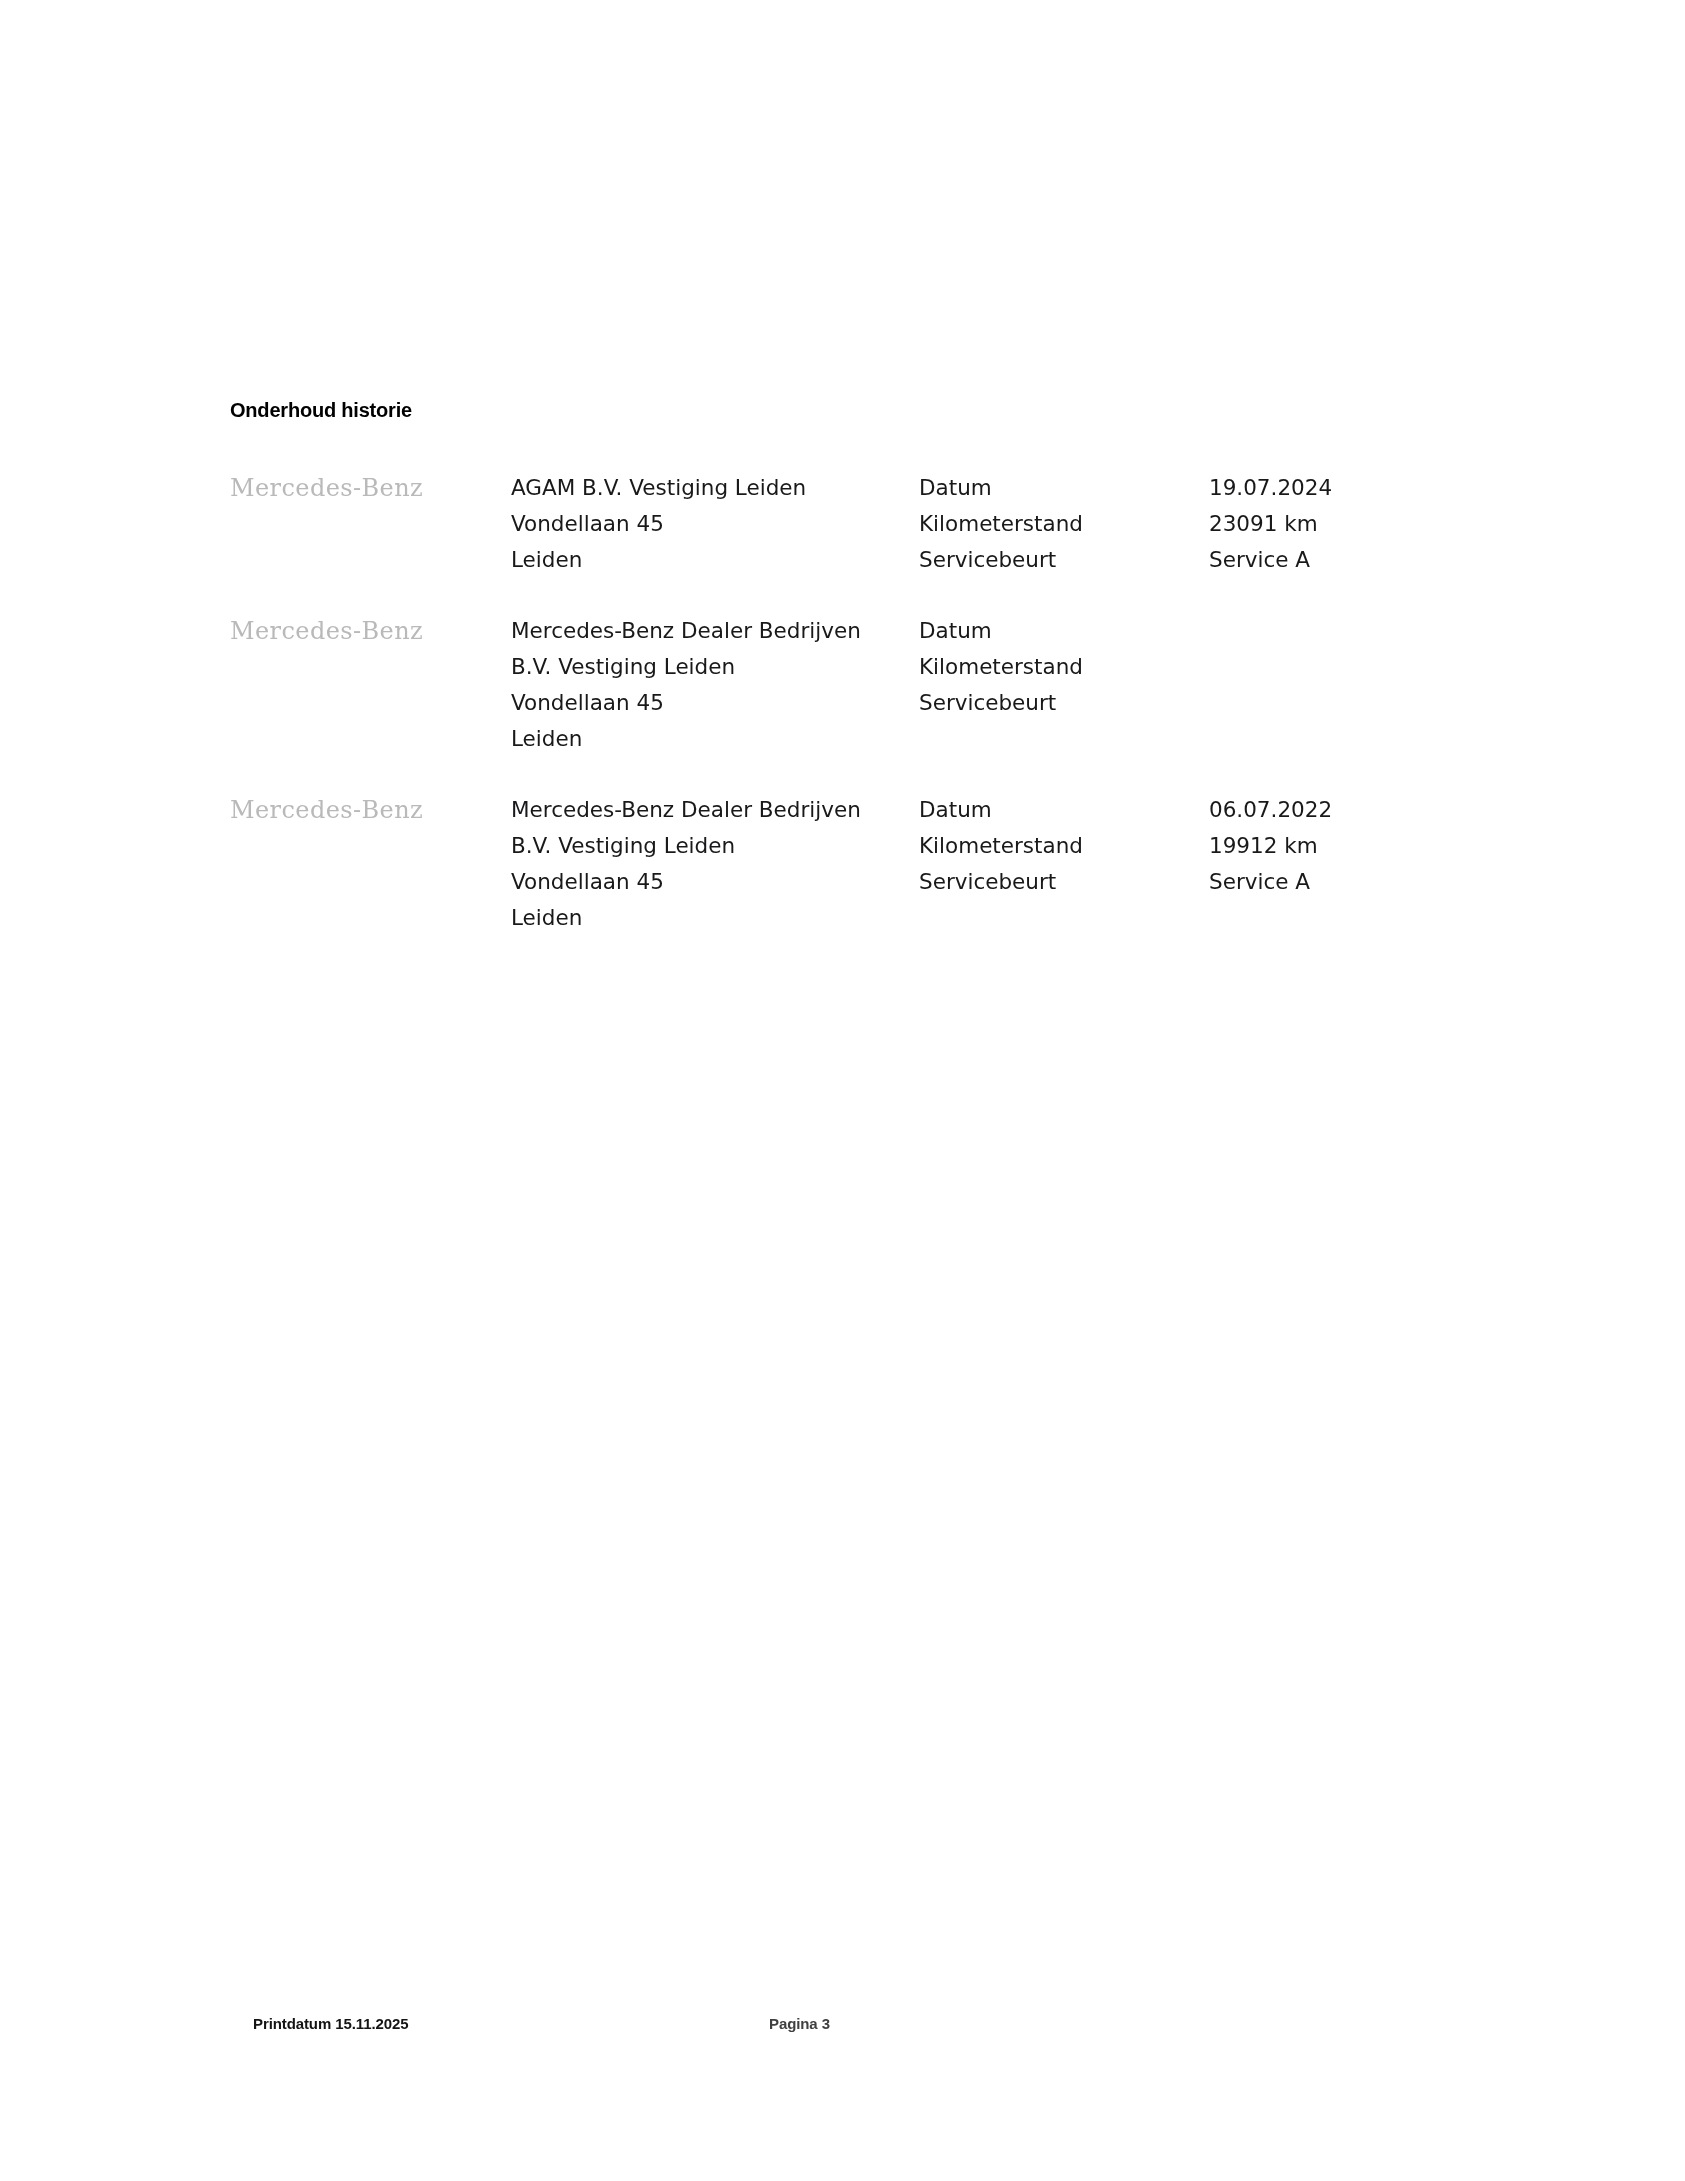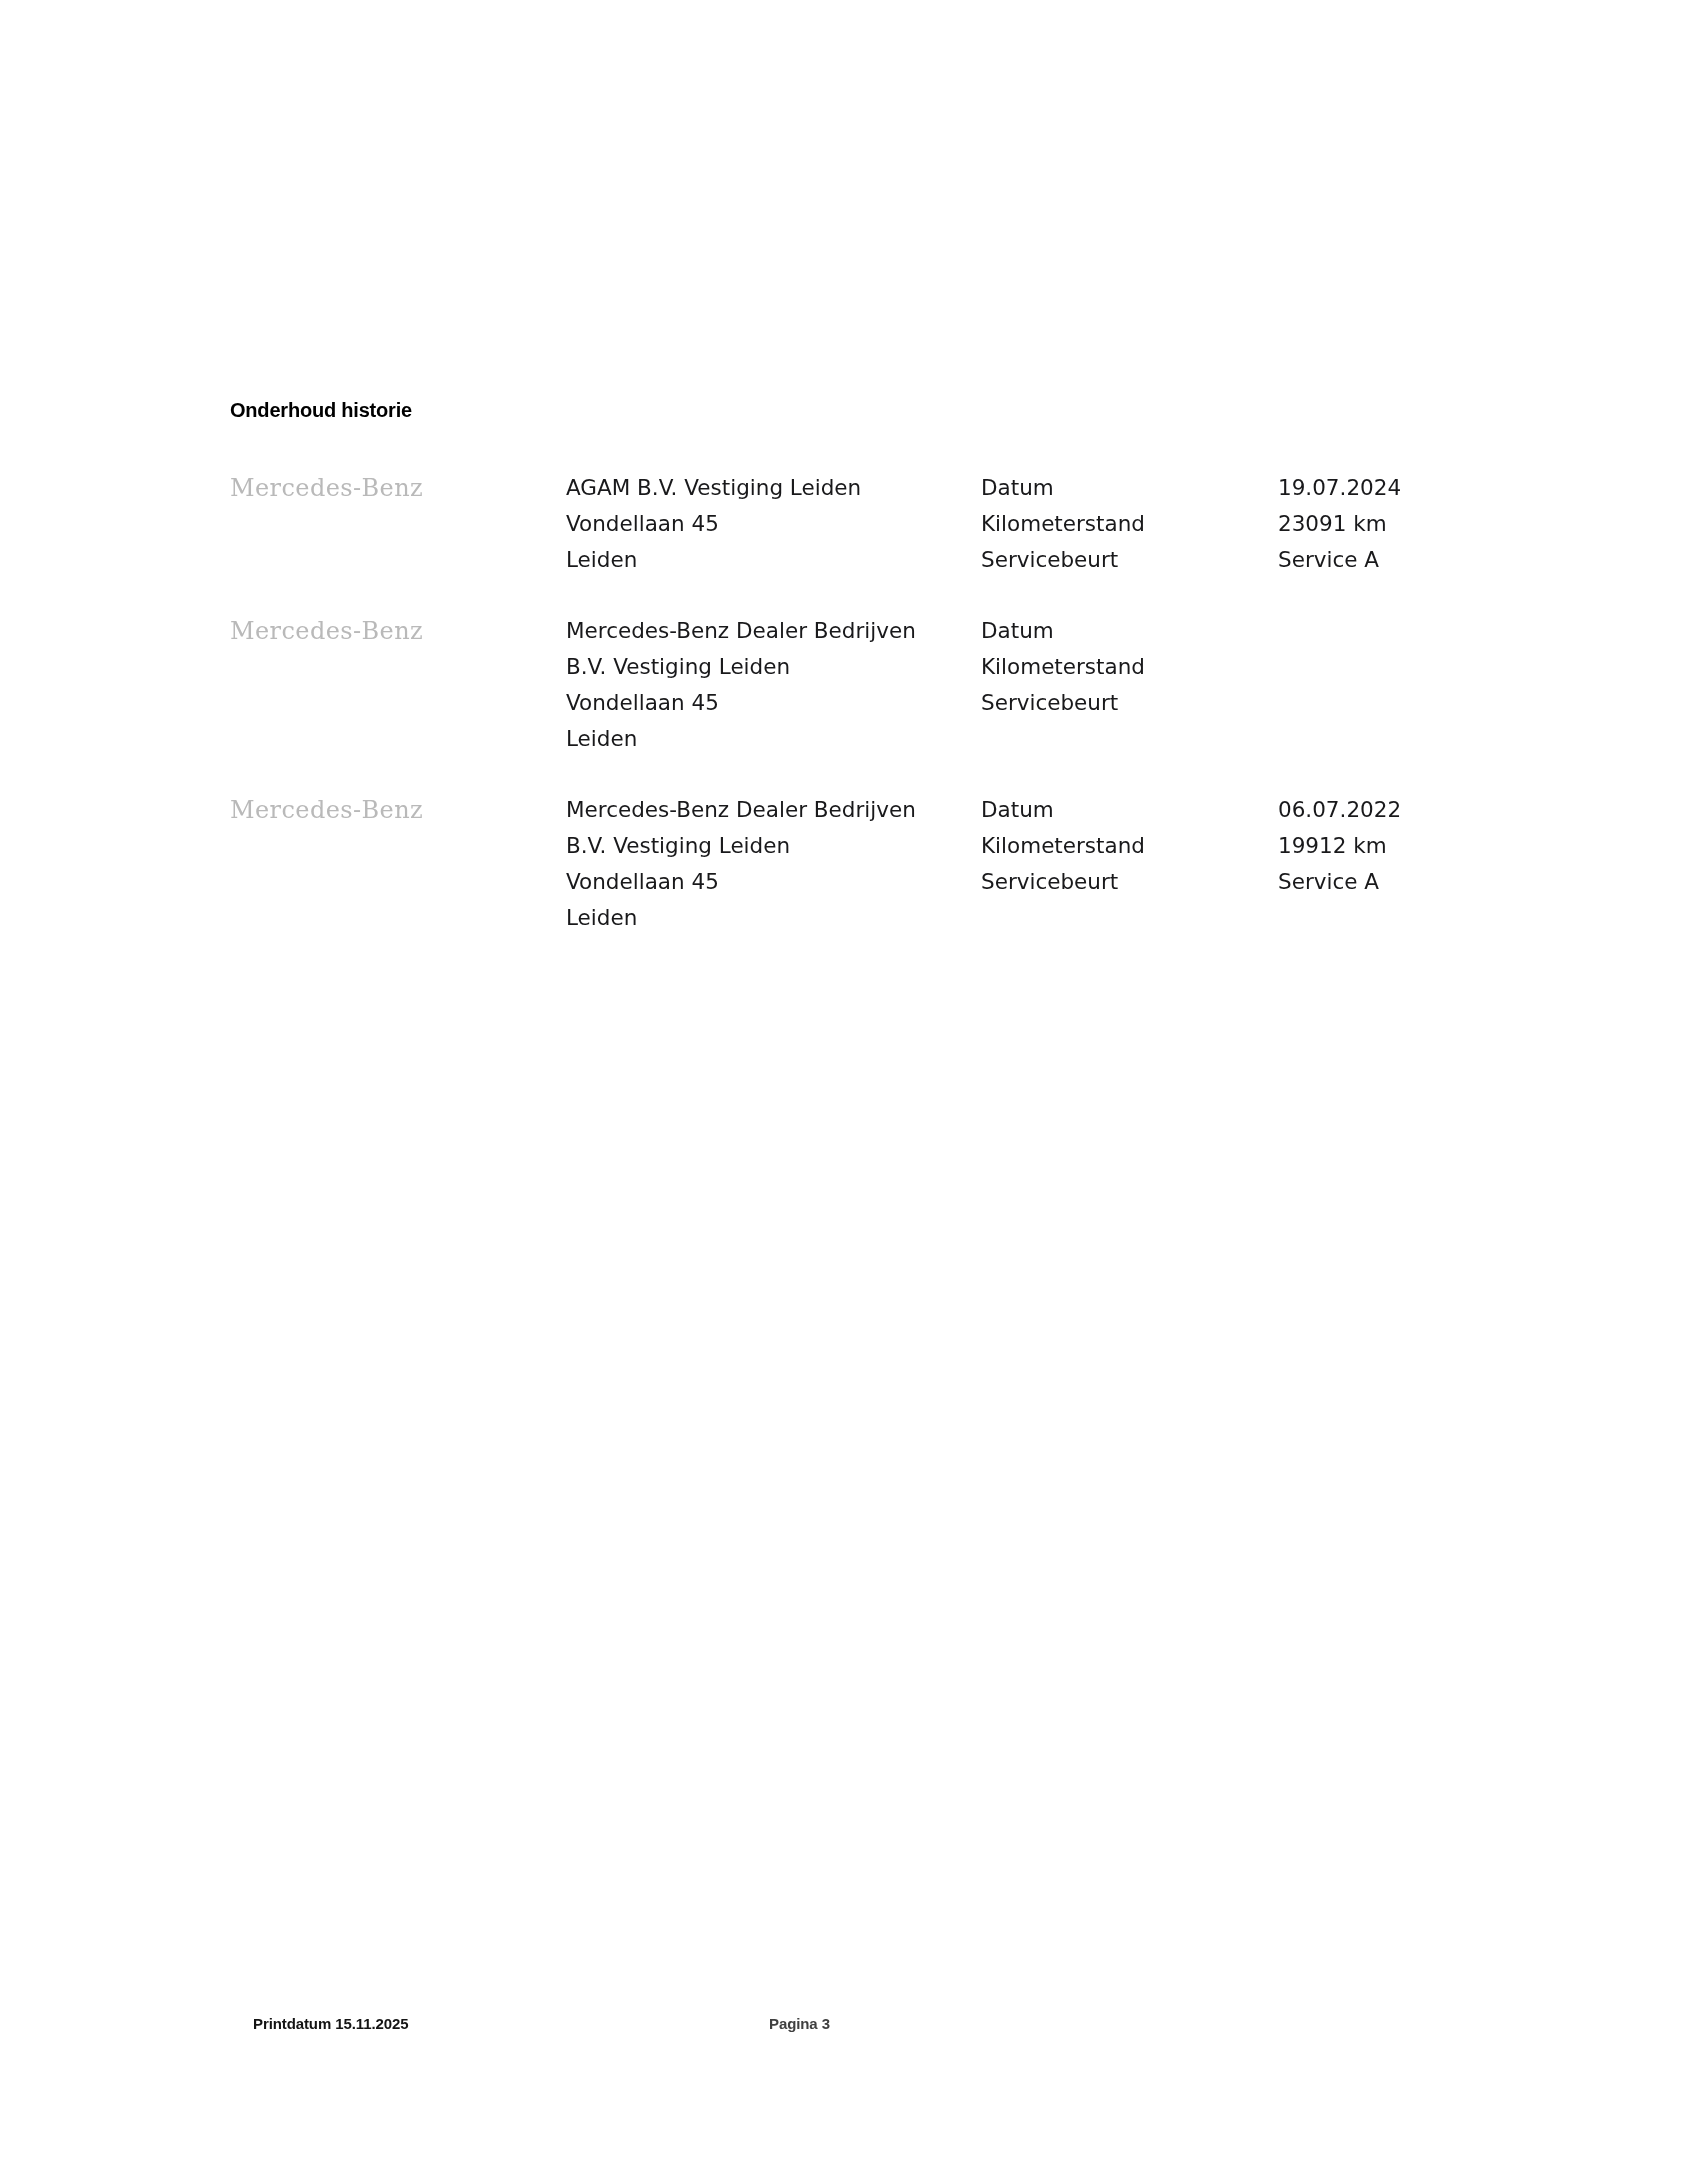--- a/index.html
+++ b/index.html
@@ -34,21 +34,20 @@
     font-size: 20px;
     letter-spacing: -0.2px;
     color: #000000;
     margin: 0 0 48px 0;
   }
   .record {
     display: flex;
     flex-direction: row;
     align-items: flex-start;
     margin-bottom: 35px;
-    gap: 7px;
   }
   .logo-cell {
     width: 281px;
     flex: 0 0 281px;
     padding-top: 3.5px;
   }
   .mb-logo {
     font-family: "DejaVu Serif", serif;
     font-size: 24px;
     color: #b9b9b9;
@@ -66,21 +65,20 @@
   .values-cell {
     width: 246px;
     flex: 0 0 246px;
   }
   .line {
     font-family: "DejaVu Sans", sans-serif;
     font-size: 21.5px;
     line-height: 36px;
     color: #19191b;
     white-space: pre;
-    margin-left: 48px;
   }
   .footer {
     position: absolute;
     left: 230px;
     top: 2015px;
     width: 1229px;
     height: 26px;
   }
   .footer-left {
     position: absolute;

